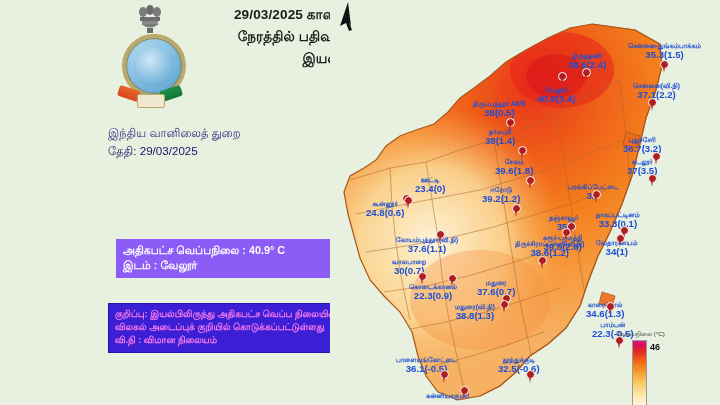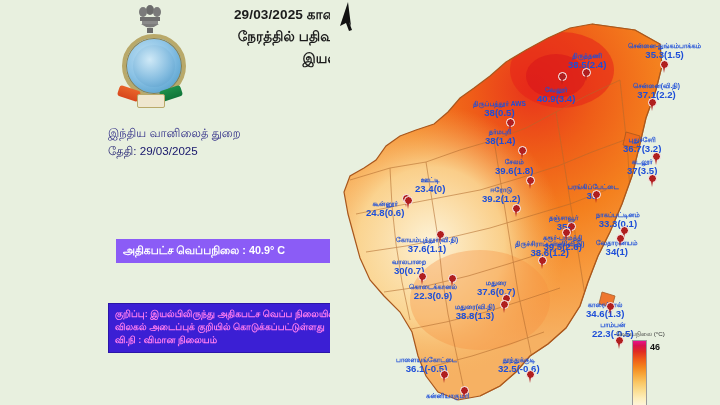--- a/index.html
+++ b/index.html
@@ -126,20 +126,21 @@
     <span class="ln ln3">இயல்பிலிருந்து அதன் விலகல் (°C)</span>
   </div>
 
   <div class="org">
     <div>இந்திய வானிலைத் துறை</div>
     <div class="d">தேதி: 29/03/2025</div>
   </div>
 
   <div class="maxbox">
     <div>அதிகபட்ச வெப்பநிலை :    40.9° C</div>
+    <div>இடம் : வேலூர்</div>
   </div>
 
   <div class="notebox">
     <div>குறிப்பு: இயல்பிலிருந்து அதிகபட்ச வெப்ப நிலையின்</div>
     <div>விலகல்    அடைப்புக்   குறியில்   கொடுக்கப்பட்டுள்ளது</div>
     <div>வி.நி : விமான நிலையம்</div>
   </div>
 
   <div class="map">
     <svg width="390" height="405" viewBox="0 0 390 405">

